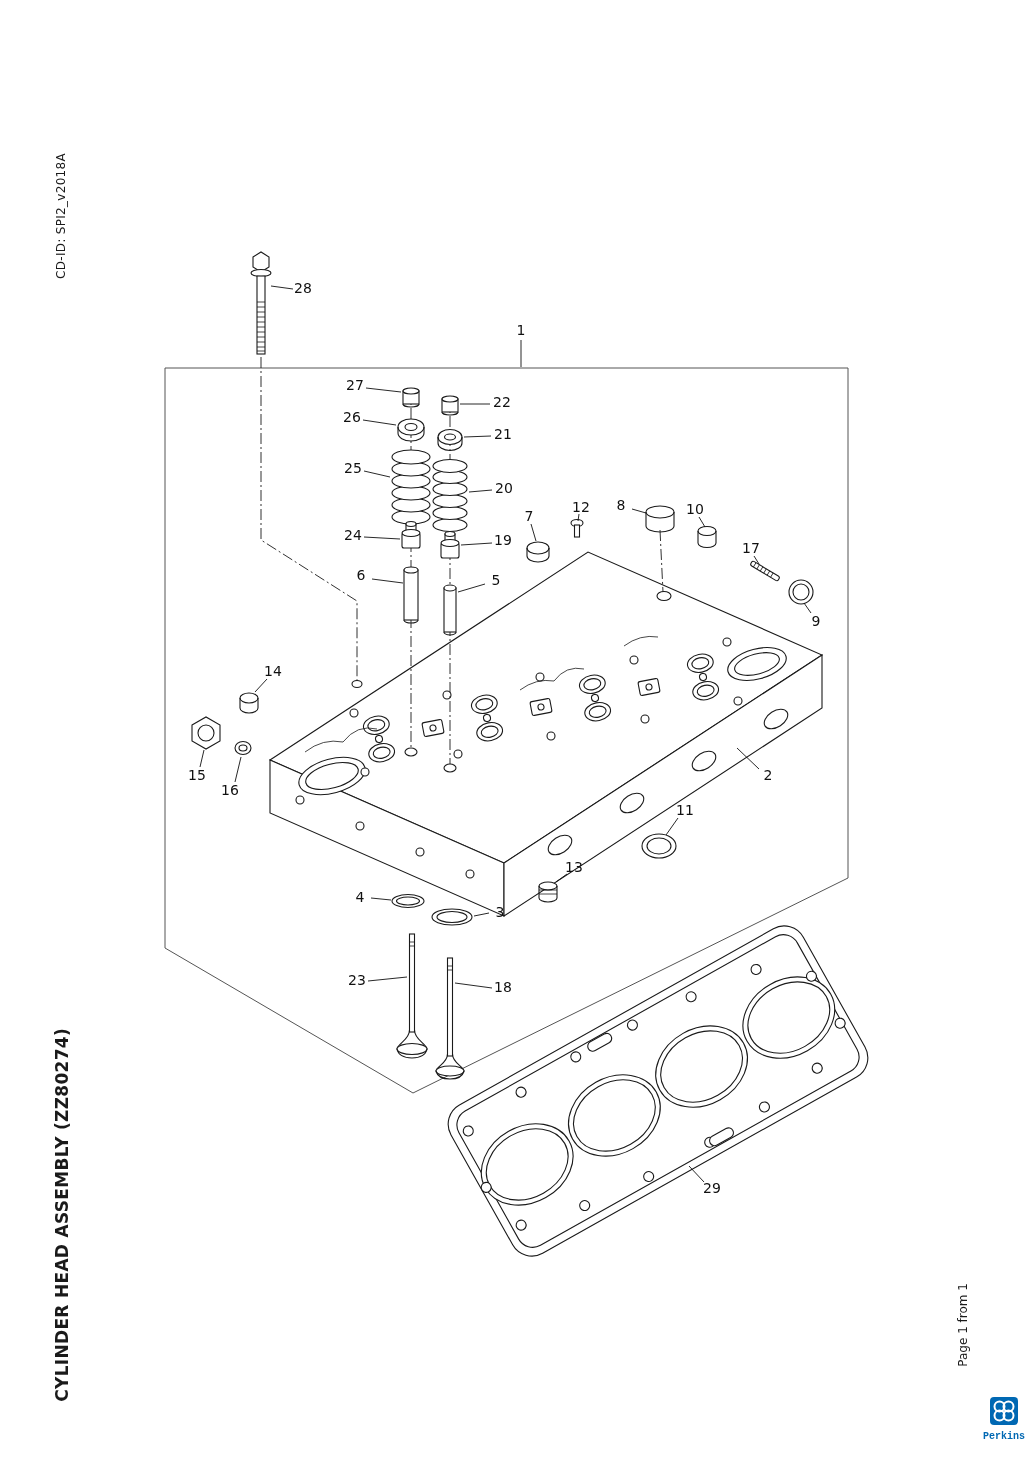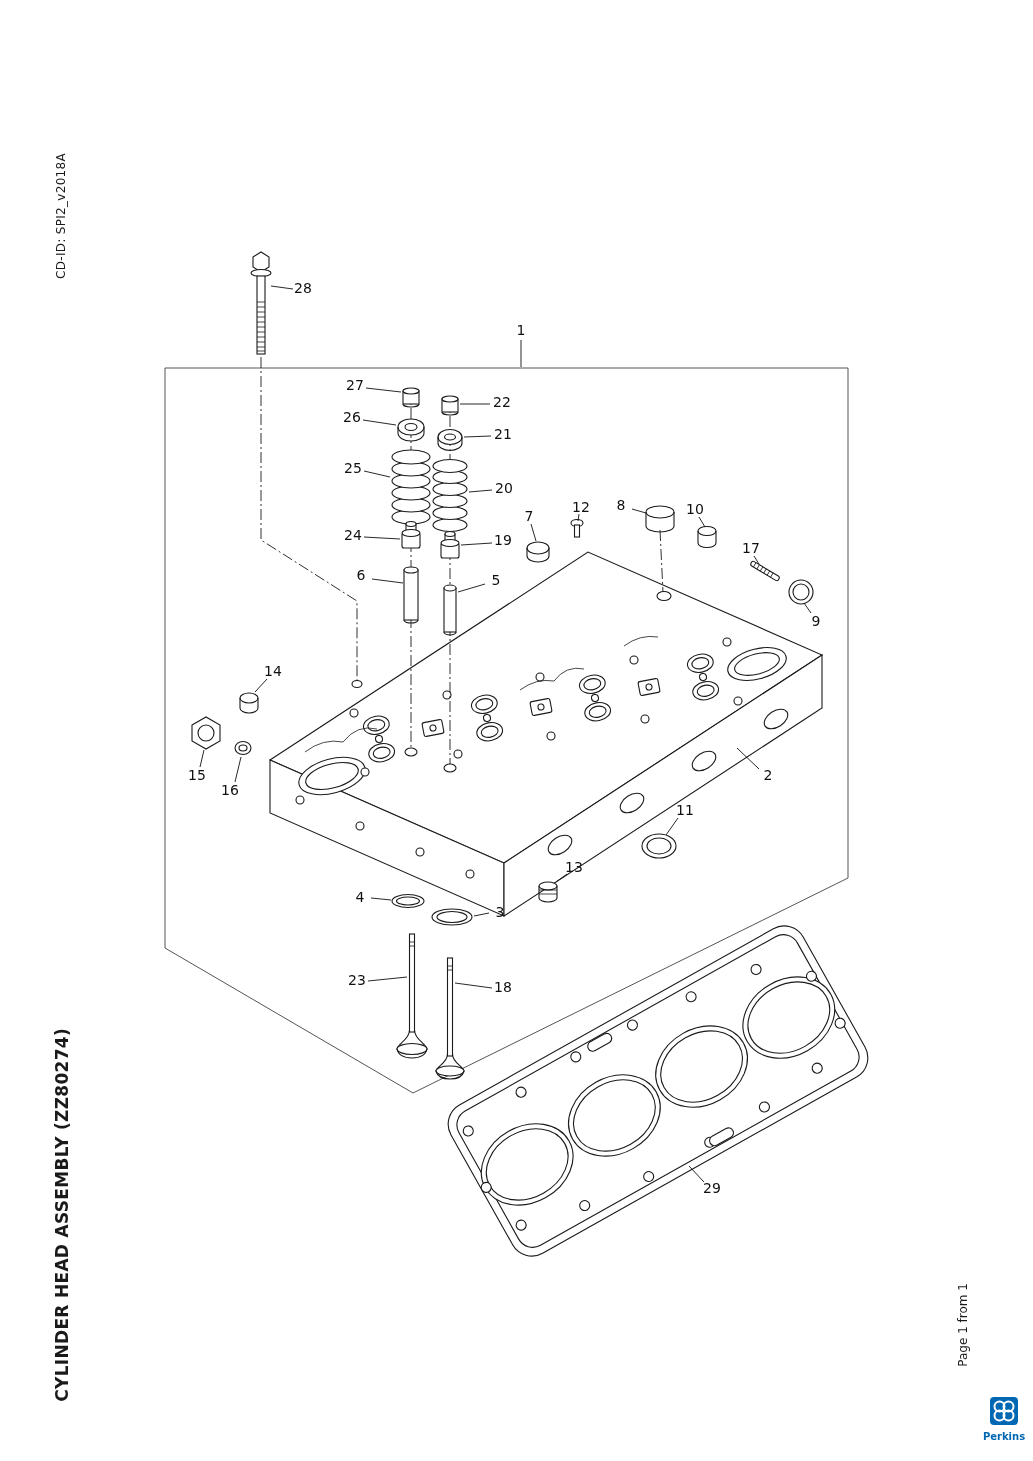--- a/index.html
+++ b/index.html
@@ -4,21 +4,21 @@
 <style>
   html,body{margin:0;padding:0;background:#ffffff;}
   .page{position:relative;width:1033px;height:1461px;background:#fff;overflow:hidden;
         font-family:"DejaVu Sans", sans-serif;}
   .vtext{position:absolute;writing-mode:vertical-rl;transform:rotate(180deg);
          color:#1a1a1a;white-space:nowrap;}
   .cdid{left:54px;top:153px;font-size:12px;letter-spacing:0.3px;}
   .doc-title{left:52px;top:1028px;font-size:17px;font-weight:bold;letter-spacing:0.3px;}
   .pageinfo{left:956px;top:1283px;font-size:12px;}
   .logo{position:absolute;left:978px;top:1396px;width:52px;text-align:center;}
-  .logo-word{font-size:10px;font-weight:bold;color:#0068b3;margin-top:1px;}
+  .logo-word{font-size:10px;font-weight:bold;color:#0068b3;margin-top:1px;font-family:Liberation Mono, monospace;}
   svg text.callout{font:14px "DejaVu Sans", sans-serif;fill:#111;text-anchor:middle;dominant-baseline:middle;}
   .ln{fill:none;stroke:#1a1a1a;stroke-width:1.1;}
   .fw{fill:#ffffff;stroke:#1a1a1a;stroke-width:1.1;}
   .thin{fill:none;stroke:#1a1a1a;stroke-width:0.8;}
   .leader{stroke:#111;stroke-width:0.9;}
   .dash{fill:none;stroke:#1a1a1a;stroke-width:0.9;stroke-dasharray:11 3 2 3;}
   .border{fill:none;stroke:#555;stroke-width:1;}
 </style>
 </head>
 <body>

